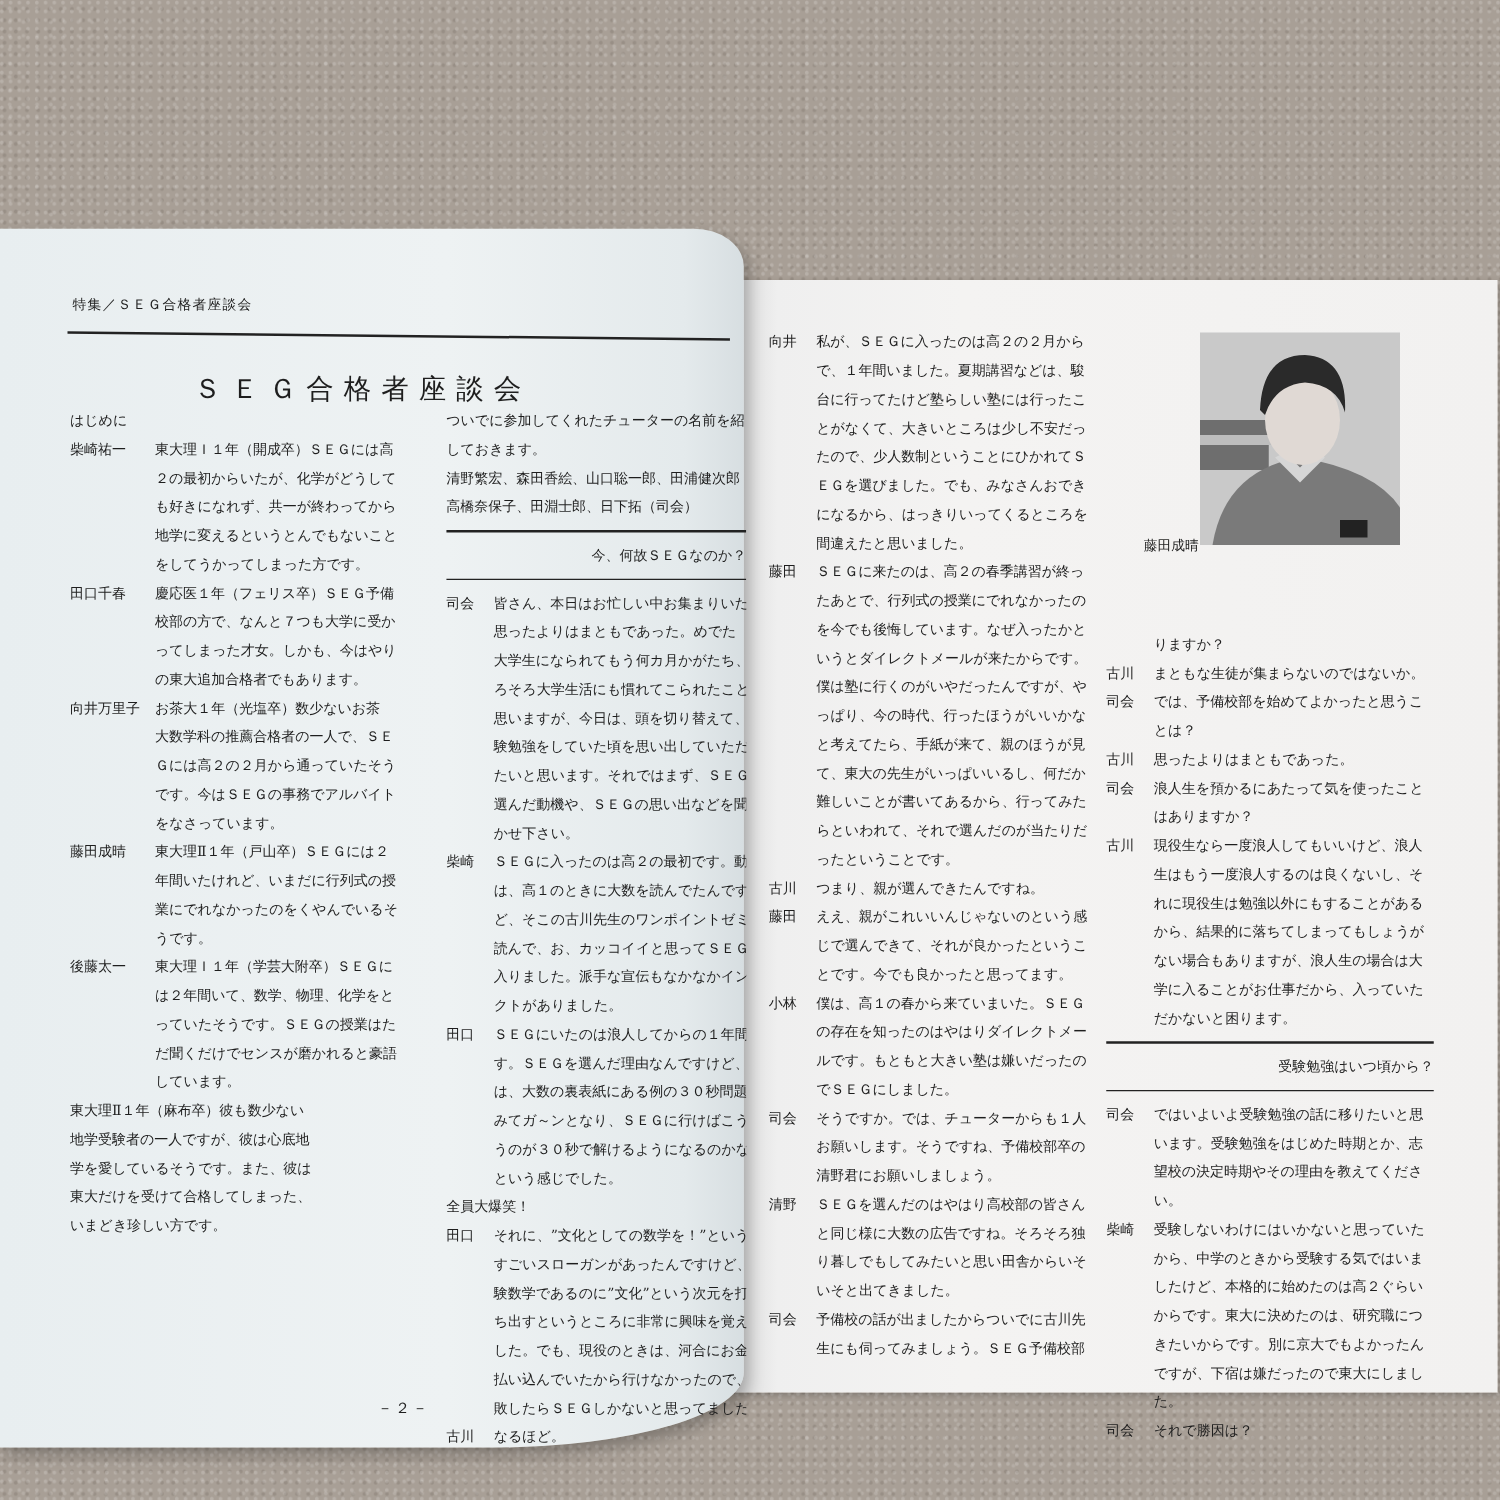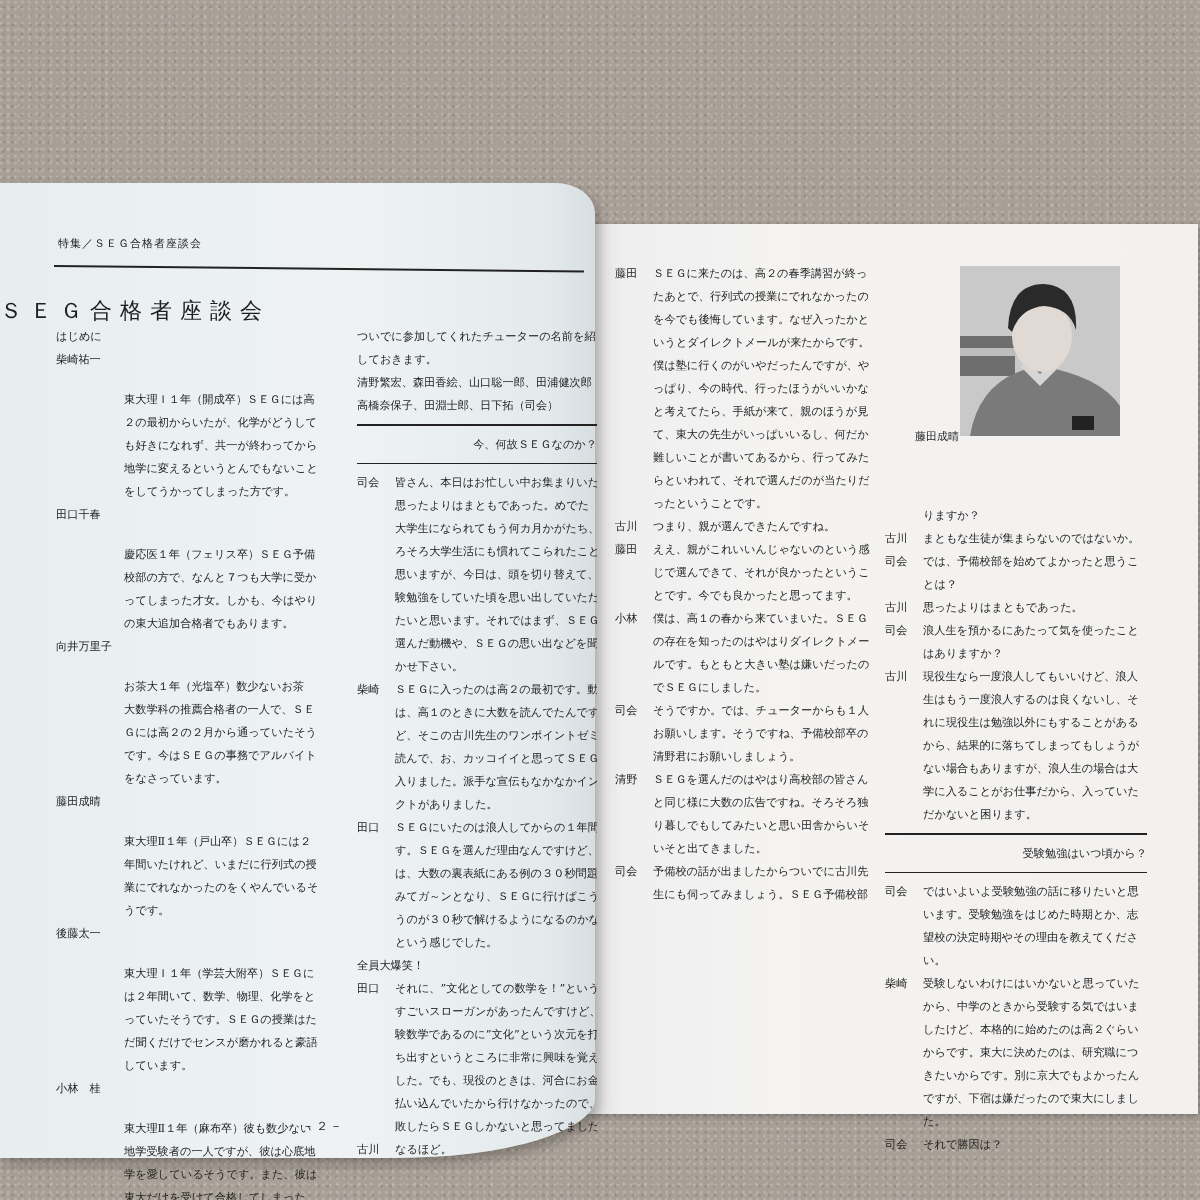--- a/index.html
+++ b/index.html
@@ -25,31 +25,31 @@
   }
   .page-right{
     left:585px;top:224px;width:613px;height:890px;
     background:linear-gradient(90deg,#d9d9d9 0%,#efefef 6%,#f4f3f2 30%,#f2f1f0 100%);
     box-shadow:2px 3px 6px rgba(0,0,0,0.25);
     z-index:1;
   }
   .running-head{position:absolute;left:58px;top:53px;font-size:11px;letter-spacing:1px;}
   .head-rule{position:absolute;left:54px;top:82px;width:530px;height:2px;background:#222;
     transform:rotate(0.6deg);transform-origin:left;}
-  .title{position:absolute;left:0;width:580px;top:98px;font-size:22px;letter-spacing:8px;font-weight:normal;}
+  .title{position:absolute;left:0;width:580px;top:98px;text-align:center;font-size:22px;letter-spacing:8px;font-weight:normal;}
   .col{position:absolute;font-size:11.2px;line-height:23px;}
   .col p{margin:0;}
   .lcol{left:56px;top:142px;width:290px;}
   .mcol{left:357px;top:142px;width:240px;overflow:hidden;white-space:nowrap;}
   .center{}
   .indent{text-indent:1em;}
   .entry{display:flex;}
   .entry .spk{flex:0 0 auto;white-space:nowrap;}
   .lcol .entry .spk{width:68px;}
-  .lcol .entry .txt{flex:1;margin-top:40px;}
+  .lcol .entry .txt{flex:1;}
   .dlg{display:flex;}
   .dlg .spk{width:38px;flex:0 0 auto;}
   .dlg .txt{flex:1;}
   .mcol .dlg .txt{white-space:nowrap;}
   .sec-rule{height:1.5px;background:#222;margin:7px 0;}
   .sec-head{text-align:right;height:23px;}
   .rcol1{left:30px;top:38px;width:265px;}
   .rcol2{left:300px;top:280px;width:262px;}
   .photo{position:absolute;left:375px;top:42px;width:160px;height:170px;overflow:hidden;
     background:linear-gradient(180deg,#cfcfcf,#b9b9b9);}
@@ -110,21 +110,20 @@
           <span class="spk">後藤太一</span>
           <div class="txt">
             <p>東大理Ｉ１年（学芸大附卒）ＳＥＧに</p>
             <p>は２年間いて、数学、物理、化学をと</p>
             <p>っていたそうです。ＳＥＧの授業はた</p>
             <p>だ聞くだけでセンスが磨かれると豪語</p>
             <p>しています。</p>
           </div>
         </div>
         <div class="entry">
-          <span class="spk">小林　桂</span>
           <div class="txt">
             <p>東大理Ⅱ１年（麻布卒）彼も数少ない</p>
             <p>地学受験者の一人ですが、彼は心底地</p>
             <p>学を愛しているそうです。また、彼は</p>
             <p>東大だけを受けて合格してしまった、</p>
             <p>いまどき珍しい方です。</p>
           </div>
         </div>
       </div>
   </div>
@@ -202,20 +201,33 @@
         </div>
       </div>
   </div>
 
   <div class="folio folio-left">－２－</div>
 </div>
 
 <div class="page page-right">
   <div class="col rcol1">
     <div id="dlgR1">
+        <div class="dlg">
+          <span class="spk">向井</span>
+          <div class="txt">
+            <p>私が、ＳＥＧに入ったのは高２の２月から</p>
+            <p>で、１年間いました。夏期講習などは、駿</p>
+            <p>台に行ってたけど塾らしい塾には行ったこ</p>
+            <p>とがなくて、大きいところは少し不安だっ</p>
+            <p>たので、少人数制ということにひかれてＳ</p>
+            <p>ＥＧを選びました。でも、みなさんおでき</p>
+            <p>になるから、はっきりいってくるところを</p>
+            <p>間違えたと思いました。</p>
+          </div>
+        </div>
         <div class="dlg">
           <span class="spk">藤田</span>
           <div class="txt">
             <p>ＳＥＧに来たのは、高２の春季講習が終っ</p>
             <p>たあとで、行列式の授業にでれなかったの</p>
             <p>を今でも後悔しています。なぜ入ったかと</p>
             <p>いうとダイレクトメールが来たからです。</p>
             <p>僕は塾に行くのがいやだったんですが、や</p>
             <p>っぱり、今の時代、行ったほうがいいかな</p>
             <p>と考えてたら、手紙が来て、親のほうが見</p>

